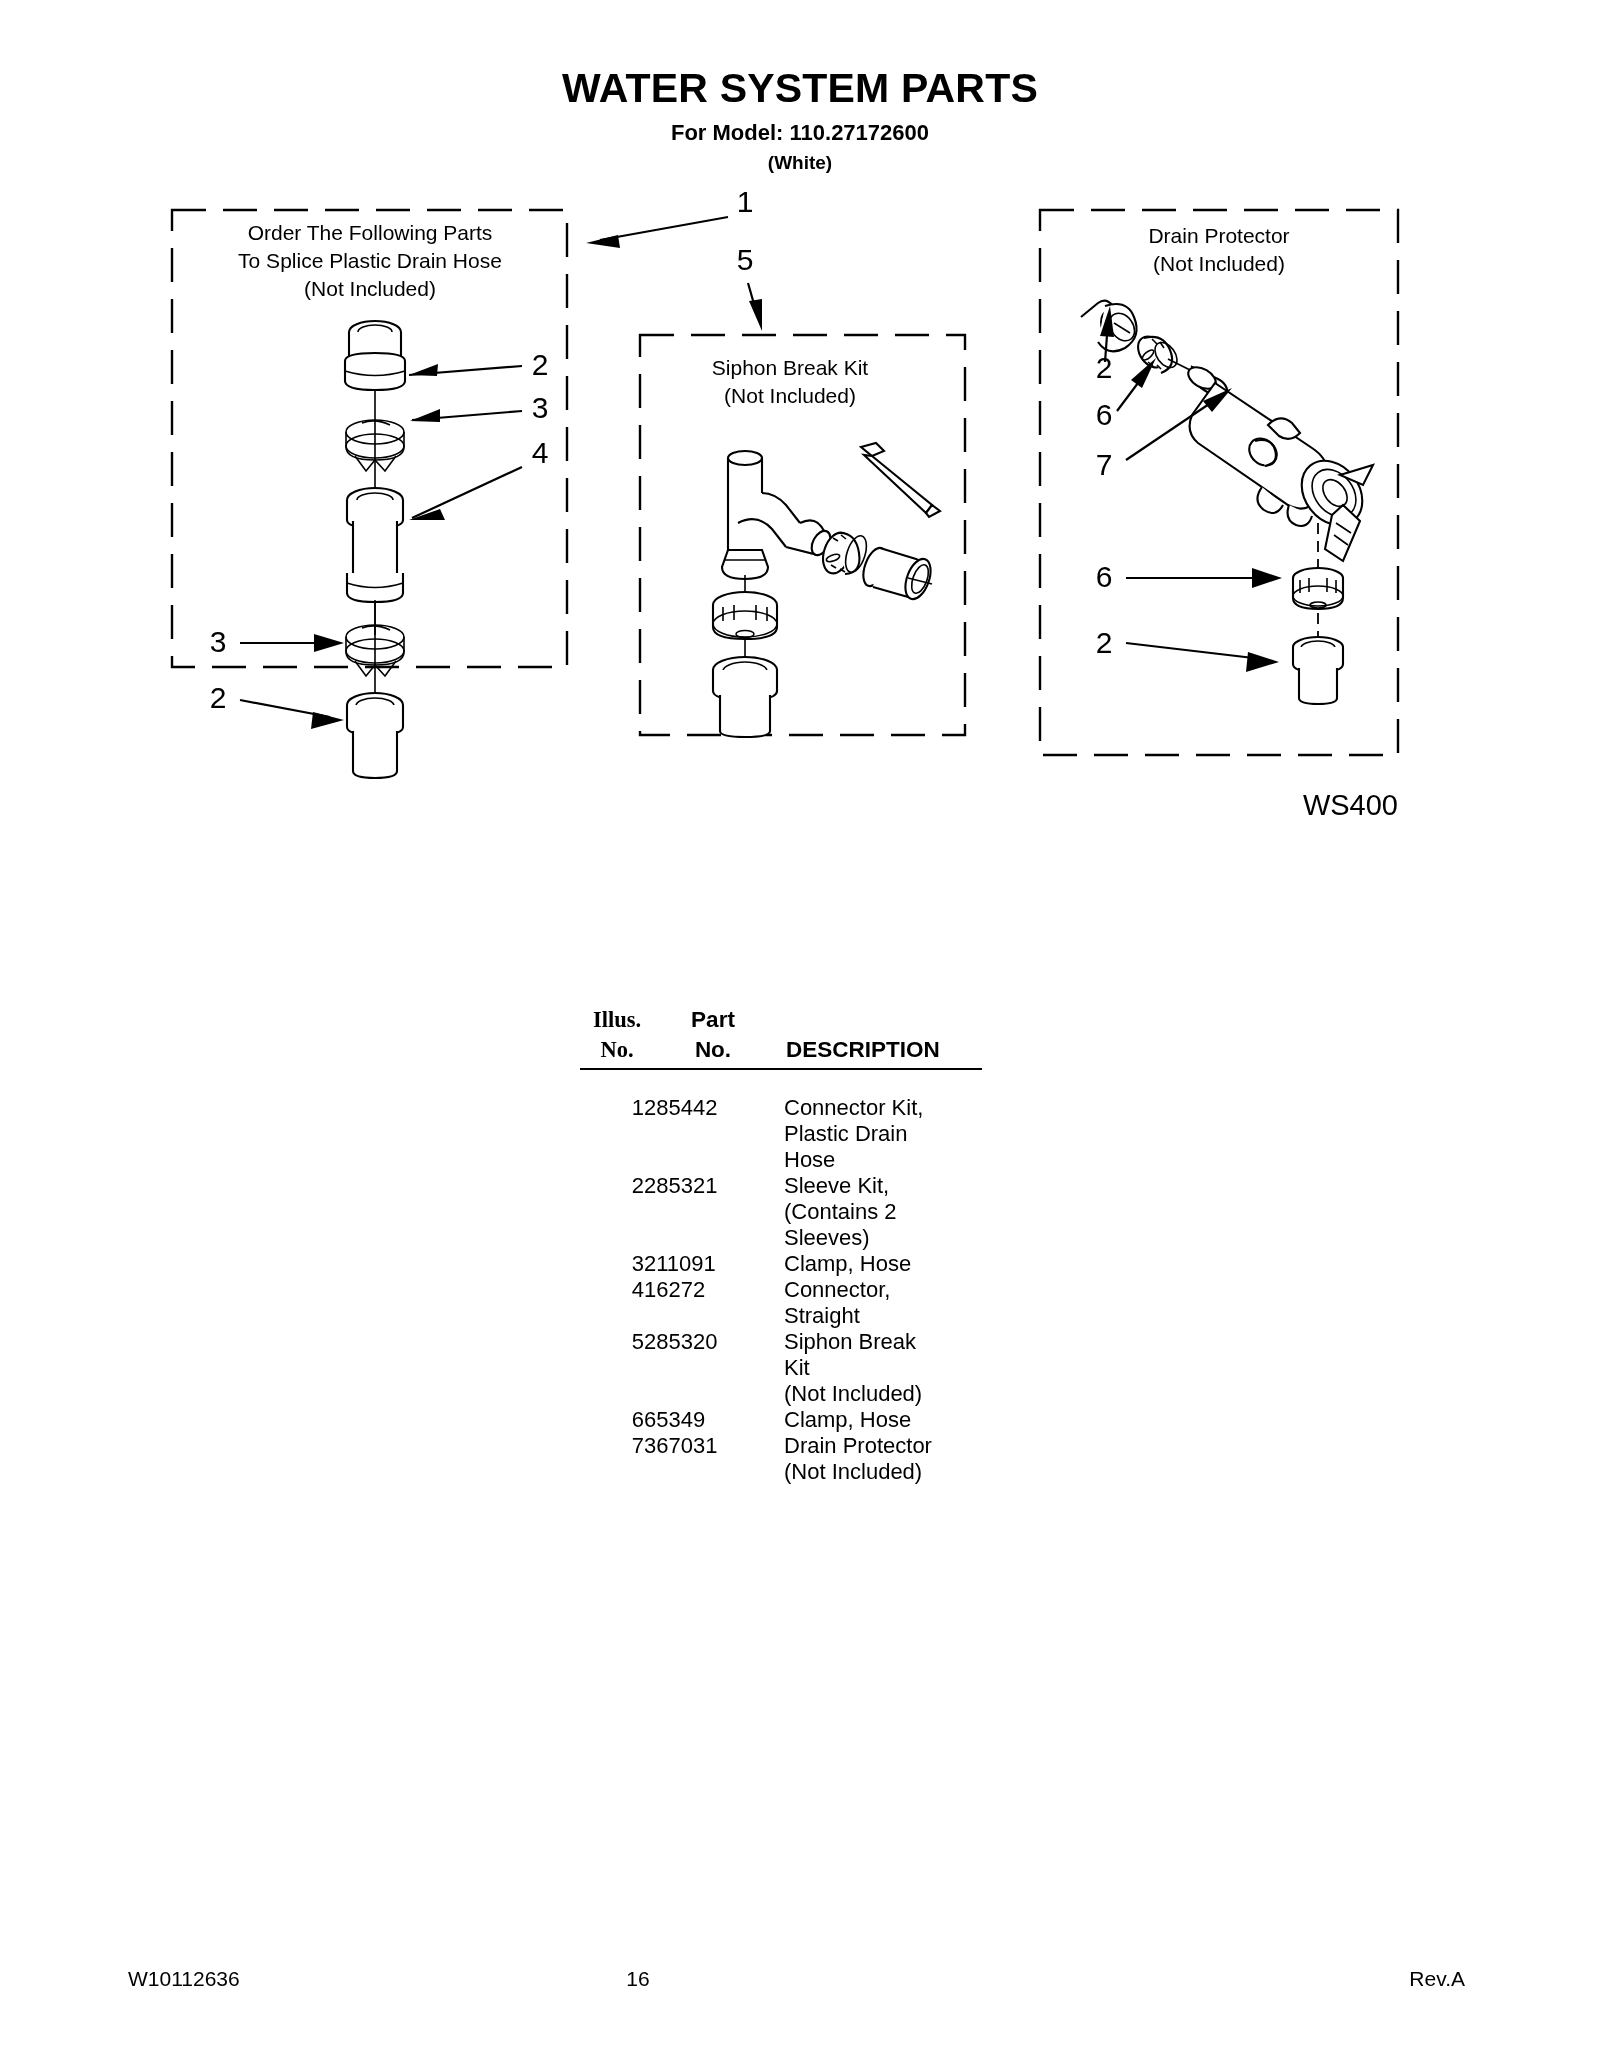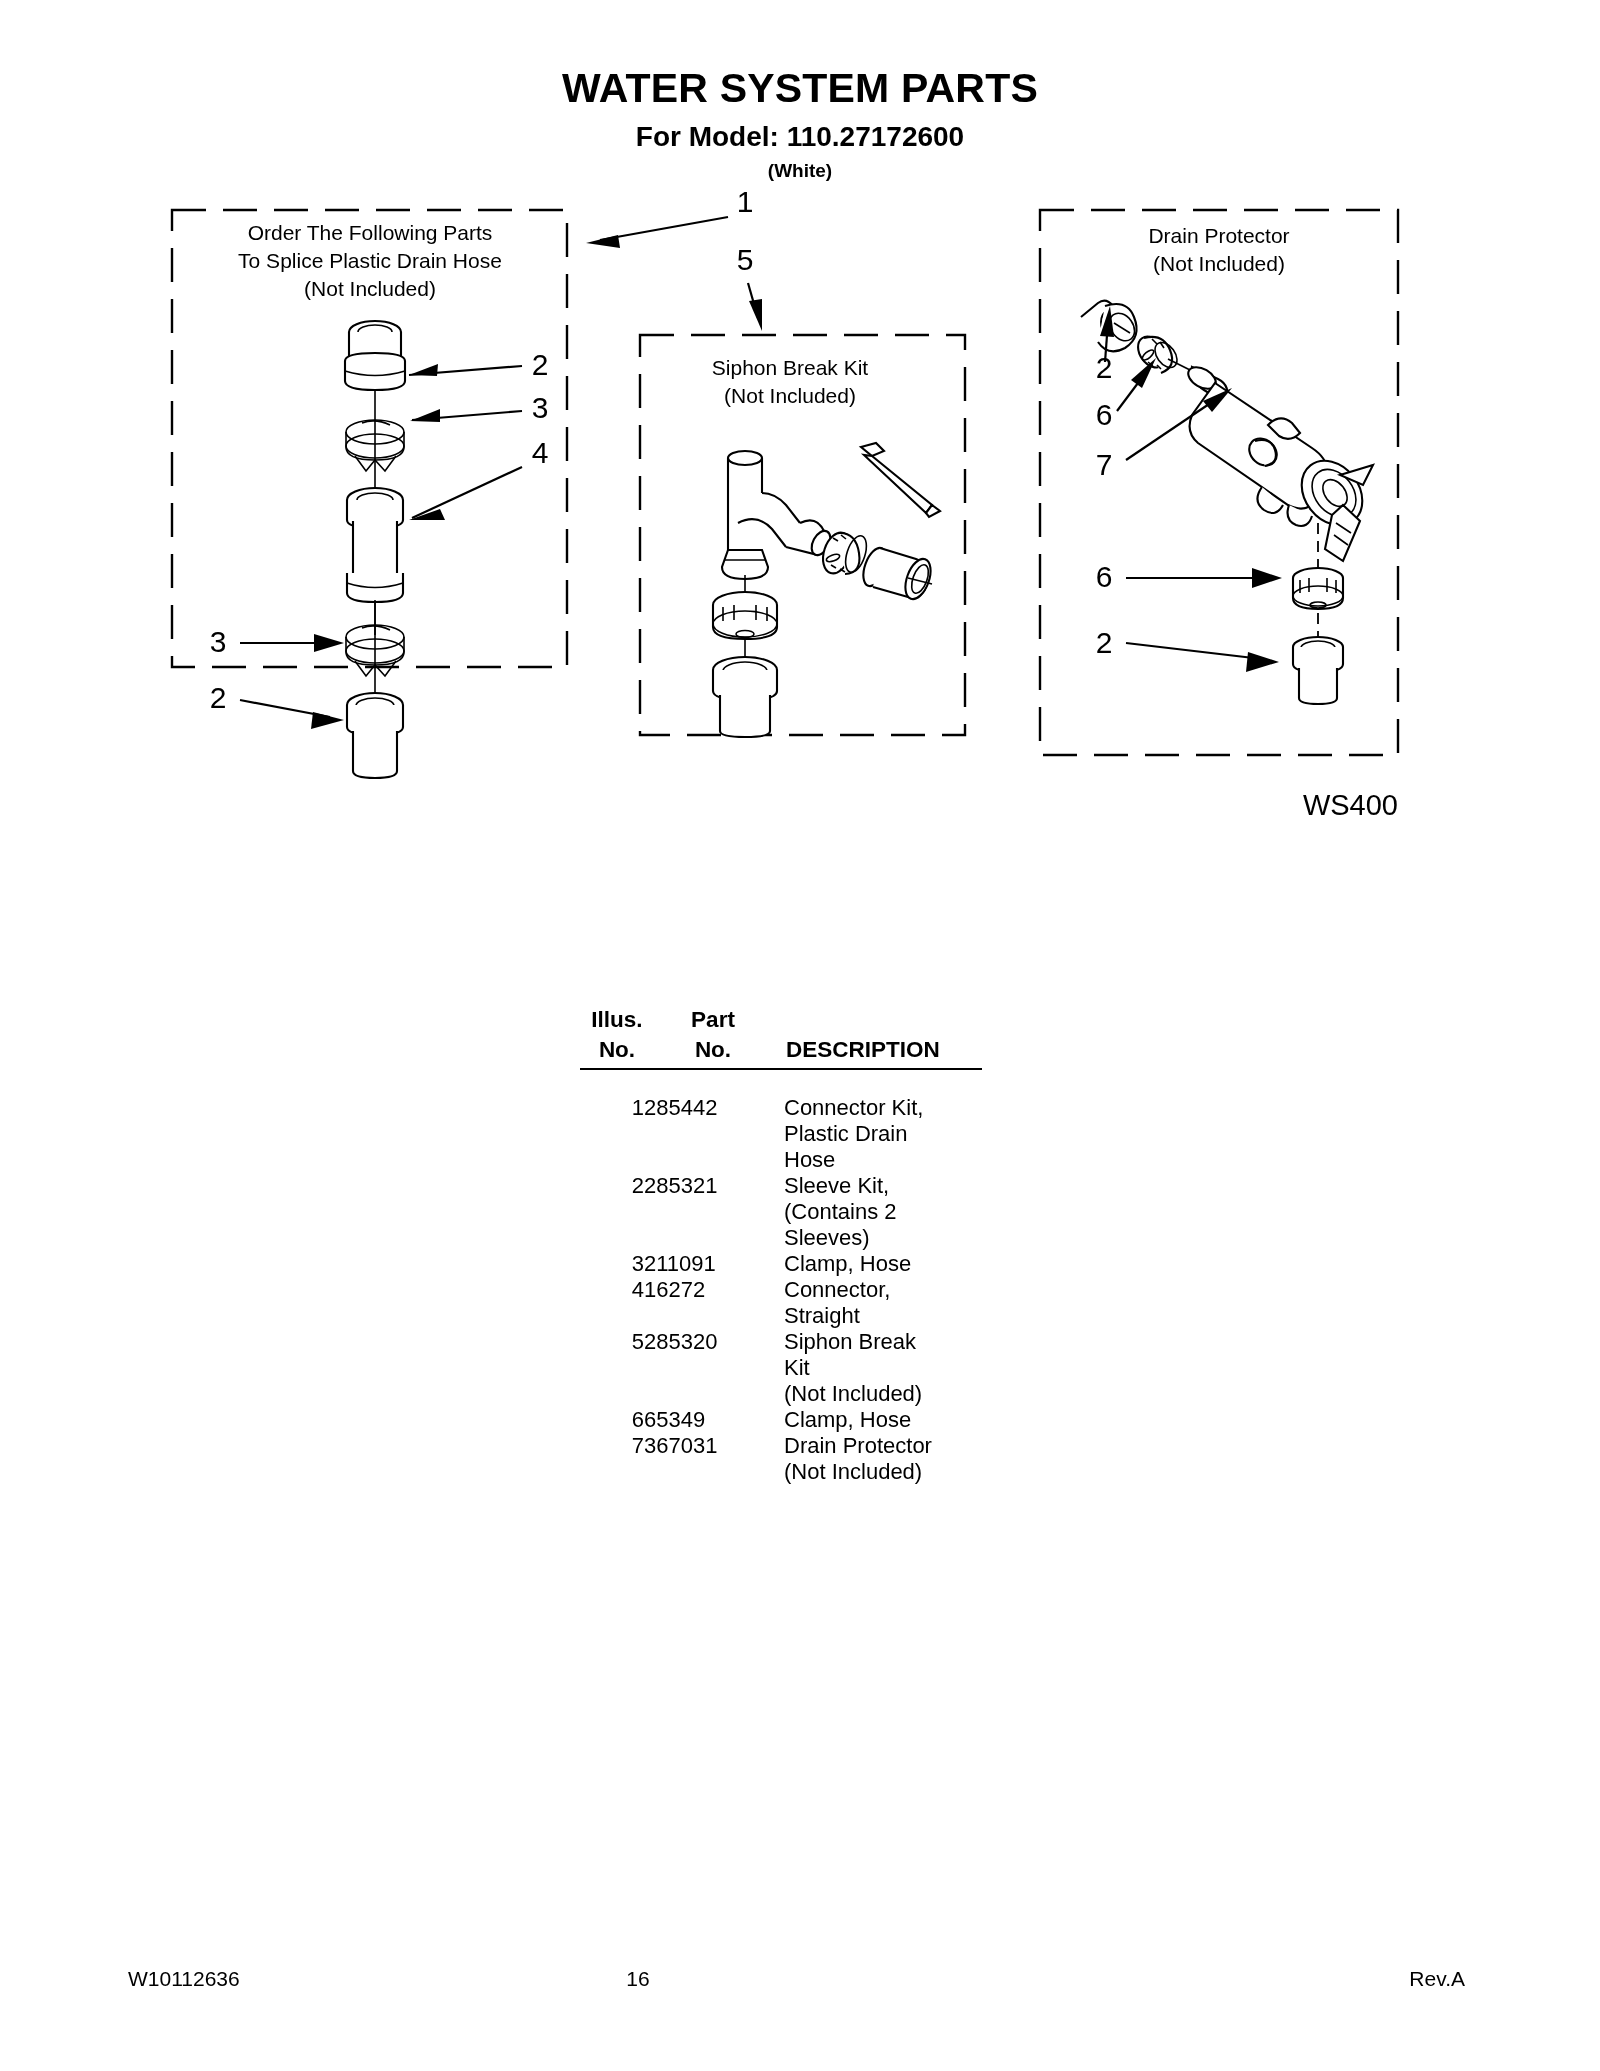--- a/index.html
+++ b/index.html
@@ -25,21 +25,21 @@
     text-align: center;
   }
   #doc-title {
     font-size: 41px;
     font-weight: bold;
     letter-spacing: 0.2px;
     line-height: 1.12;
     margin: 8px;
   }
   #doc-model {
-    font-size: 28px;
+    font-size: 22px;
     font-weight: bold;
     margin-top: 4px;
     line-height: 1.2;
   }
   #doc-color {
     font-size: 19px;
     font-weight: bold;
     margin-top: 6px;
     line-height: 1.2;
   }
@@ -371,21 +371,21 @@
 
   <text class="dcode" x="1398" y="640" text-anchor="end">WS400</text>
 
 </svg>
 </div>
 
 <div id="parts-table">
   <table class="parts">
     <tbody>
         <tr>
-      <th class="th-illus" style="width:78px;">Illus.
+      <th class="th-illus" style="width:78px;font-family:Liberation Serif, serif;">Illus.
 No.</th>
       <th class="th-partno" style="width:114px;">Part
 No.</th>
       <th class="th-desc">DESCRIPTION</th>
     </tr>
   </tbody>
     </table>
   <div id="header-rule"></div>
 
   <div id="table-body">

